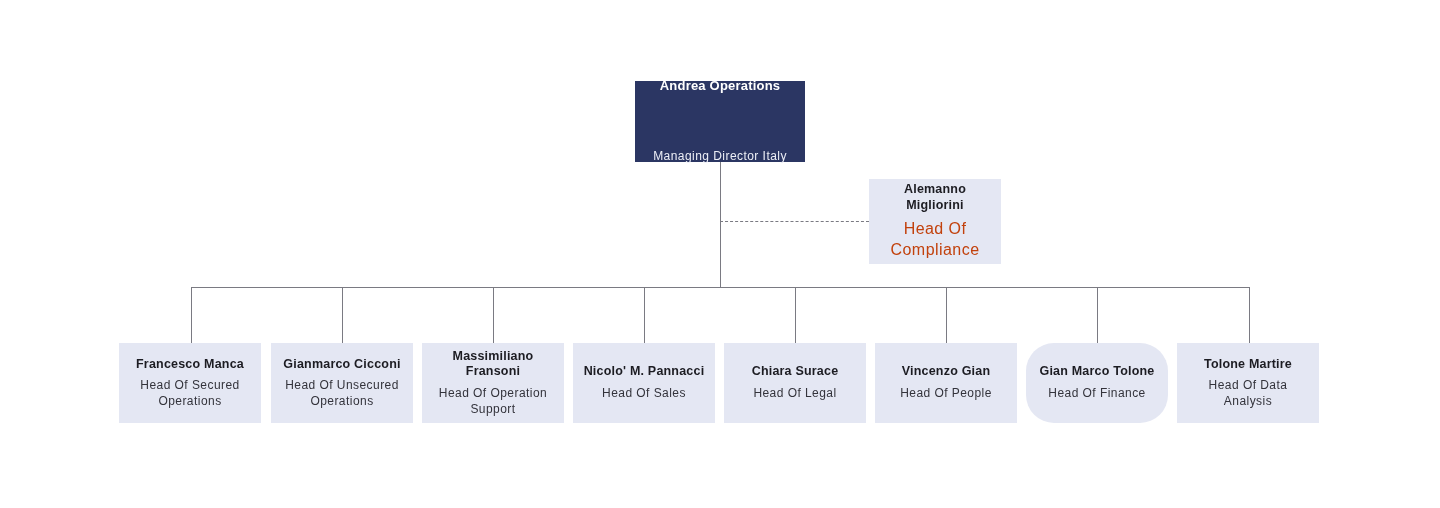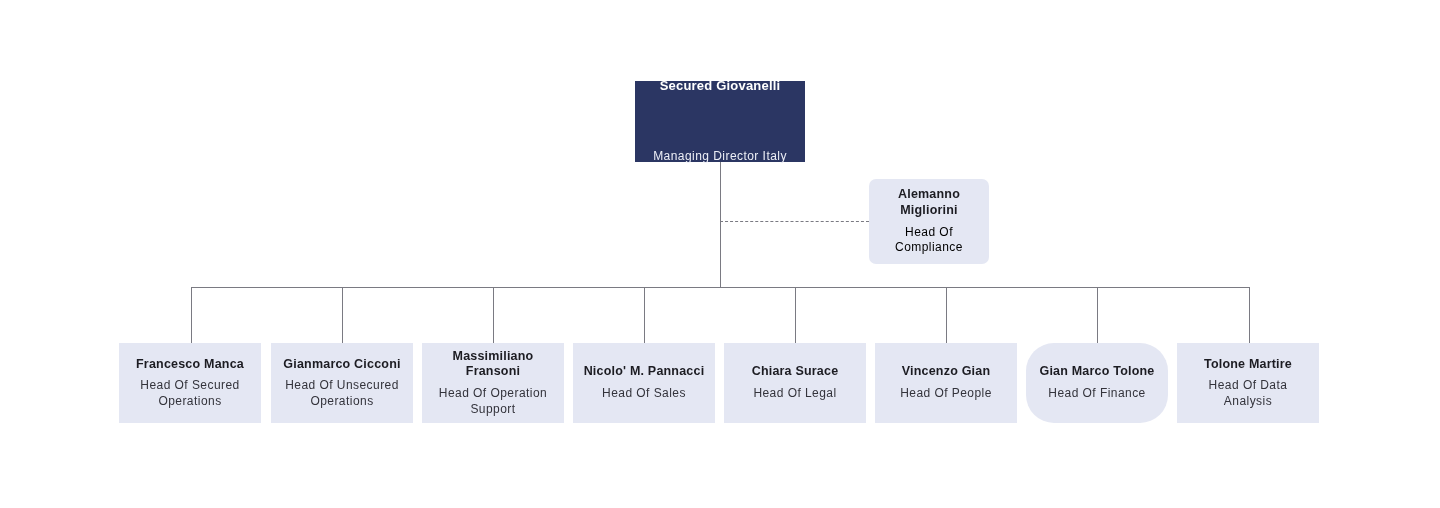--- a/index.html
+++ b/index.html
@@ -65,28 +65,27 @@
     background: #2b3663;
     color: #ffffff;
   }
   .node.root .name { font-size: 13px; margin-bottom: 7px; }
   .node.root .title { font-size: 12px; color: #eceef6; margin-top: 48px; }
 
   
   .node.staff {
     left: 869px;
     top: 179px;
-    width: 120px;
+    width: 132px;
     height: 85px;
     background: #e4e7f3;
     color: #1c1c22;
-    border-radius: 7px;
   }
   .node.staff .name { font-size: 12.5px; margin-bottom: 6px; }
-  .node.staff .title { font-size: 12px; color: #000000; text-align: center; }
+  .node.staff .title { font-size: 16px; color: #c2410c; text-align: center; }
 
   
   .node.sub {
     top: 343px;
     height: 80px;
     width: 142px;
     background: #e4e7f3;
     color: #1c1c22;
   }
   .node.sub .name { font-size: 12.5px; margin-bottom: 6px; }
@@ -106,21 +105,21 @@
   <div class="line v" style="left:191px;  top:287px; height:56px;"></div>
   <div class="line v" style="left:342px;  top:287px; height:56px;"></div>
   <div class="line v" style="left:493px;  top:287px; height:56px;"></div>
   <div class="line v" style="left:644px;  top:287px; height:56px;"></div>
   <div class="line v" style="left:795px;  top:287px; height:56px;"></div>
   <div class="line v" style="left:946px;  top:287px; height:56px;"></div>
   <div class="line v" style="left:1097px; top:287px; height:56px;"></div>
   <div class="line v" style="left:1249px; top:287px; height:56px;"></div>
 
   <div class="node root">
-    <div class="name">Secured Giovanelli</div>
+    <div class="name">Andrea Operations</div>
     <div class="title">Managing Director Italy</div>
   </div>
 
   <div class="node staff">
     <div class="name">Alemanno Migliorini</div>
     <div class="title">Head Of Compliance</div>
   </div>
 
   <div class="node sub" style="left:119px;">
     <div class="name">Francesco Manca</div>

